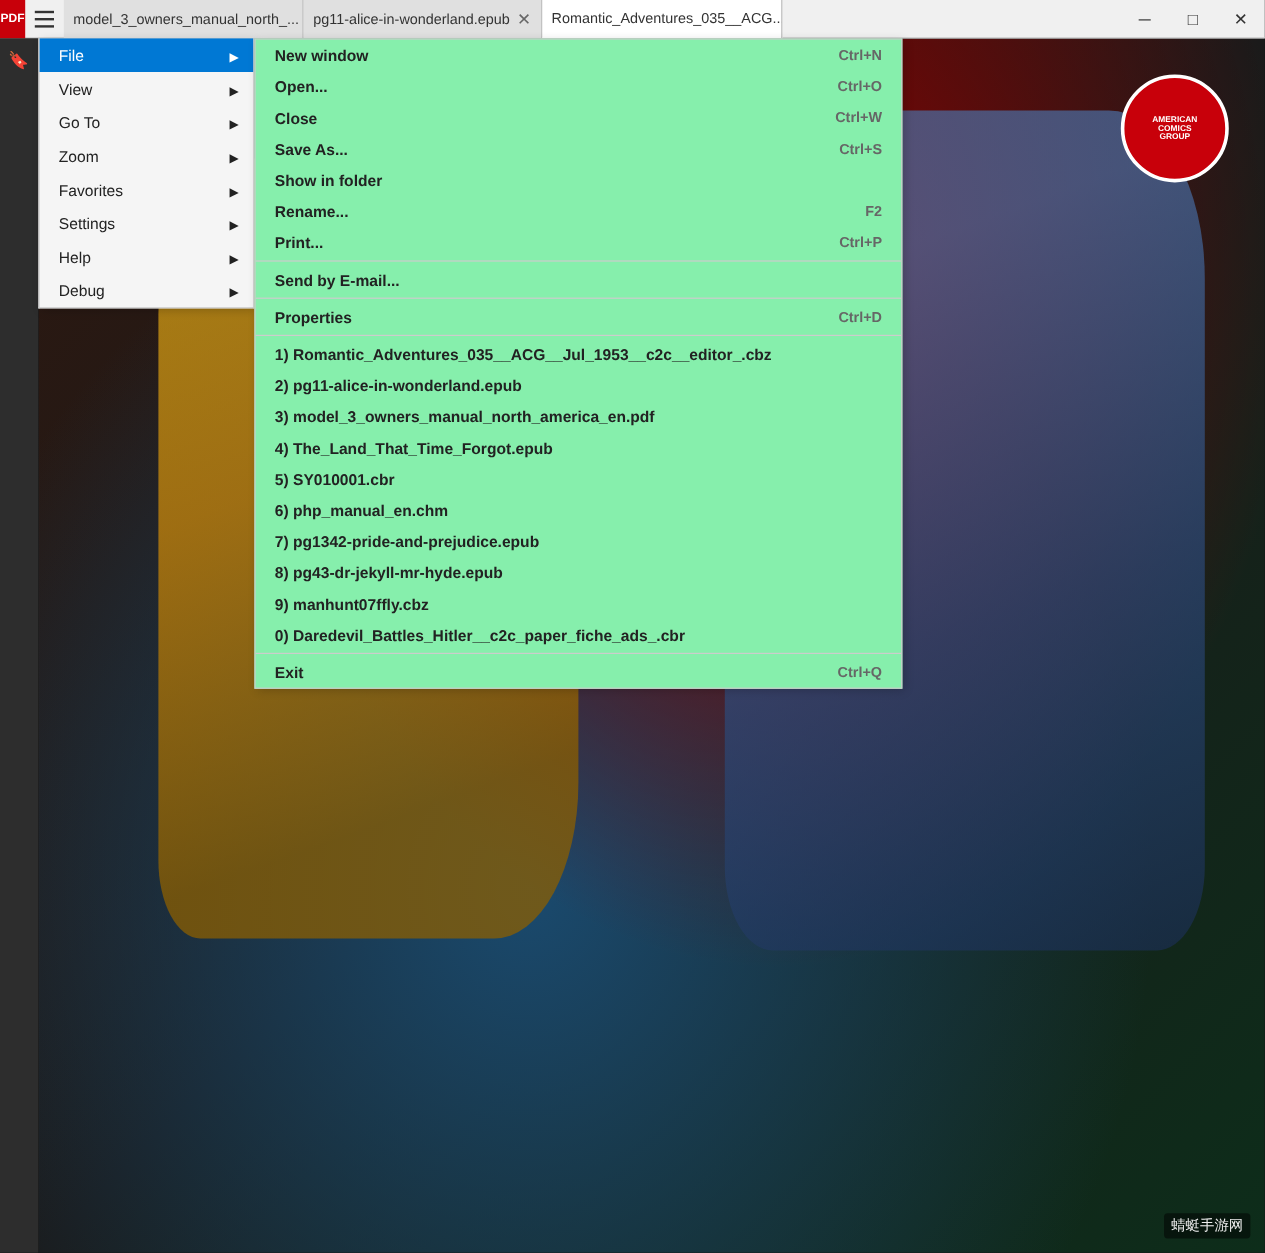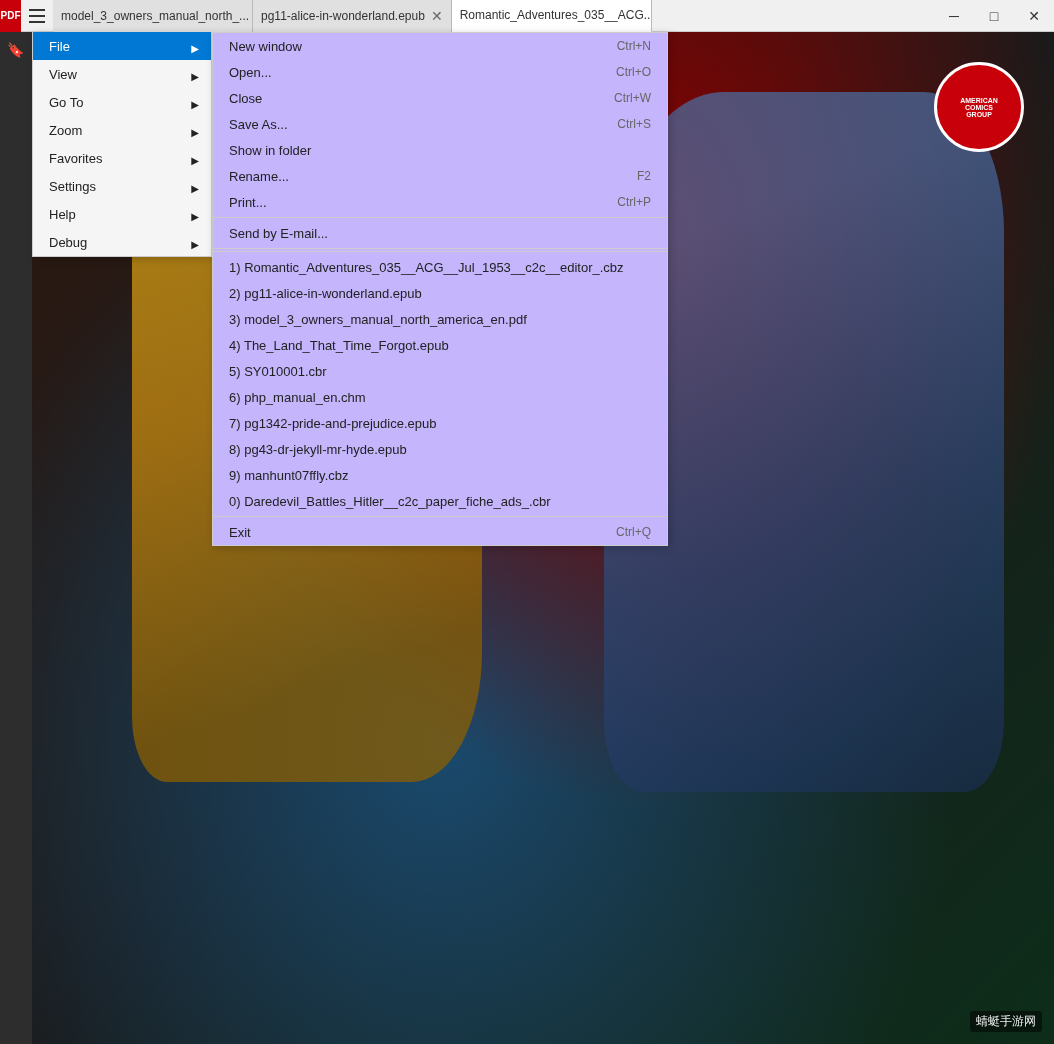--- a/index.html
+++ b/index.html
@@ -178,25 +178,26 @@
     }
     .chevron-right {
       font-size: 10px;
     }
 
     
     .right-submenu {
       position: absolute;
       left: 212px;
       top: 0;
-      width: 456px;
-      background: #c4b5fd;
+      width: 540px;
+      background: #86efac;
       border: 1px solid #ccc;
       z-index: 400;
       box-shadow: 2px 2px 8px rgba(0,0,0,0.2);
+      font-weight: bold;
     }
     .submenu-item {
       display: flex;
       align-items: center;
       justify-content: space-between;
       padding: 5px 16px;
       cursor: pointer;
       color: #222;
       font-size: 13px;
       height: 26px;
@@ -388,20 +389,24 @@
       <div class="submenu-item">
         <span>Print...</span>
         <span class="shortcut">Ctrl+P</span>
       </div>
       <div class="submenu-separator"></div>
       <div class="submenu-item">
         <span>Send by E-mail...</span>
         <span class="shortcut"></span>
       </div>
       <div class="submenu-separator"></div>
+      <div class="submenu-item">
+        <span>Properties</span>
+        <span class="shortcut">Ctrl+D</span>
+      </div>
       <div class="submenu-separator"></div>
       <div class="submenu-item recent-file">
         <span>1) Romantic_Adventures_035__ACG__Jul_1953__c2c__editor_.cbz</span>
       </div>
       <div class="submenu-item recent-file">
         <span>2) pg11-alice-in-wonderland.epub</span>
       </div>
       <div class="submenu-item recent-file">
         <span>3) model_3_owners_manual_north_america_en.pdf</span>
       </div>

